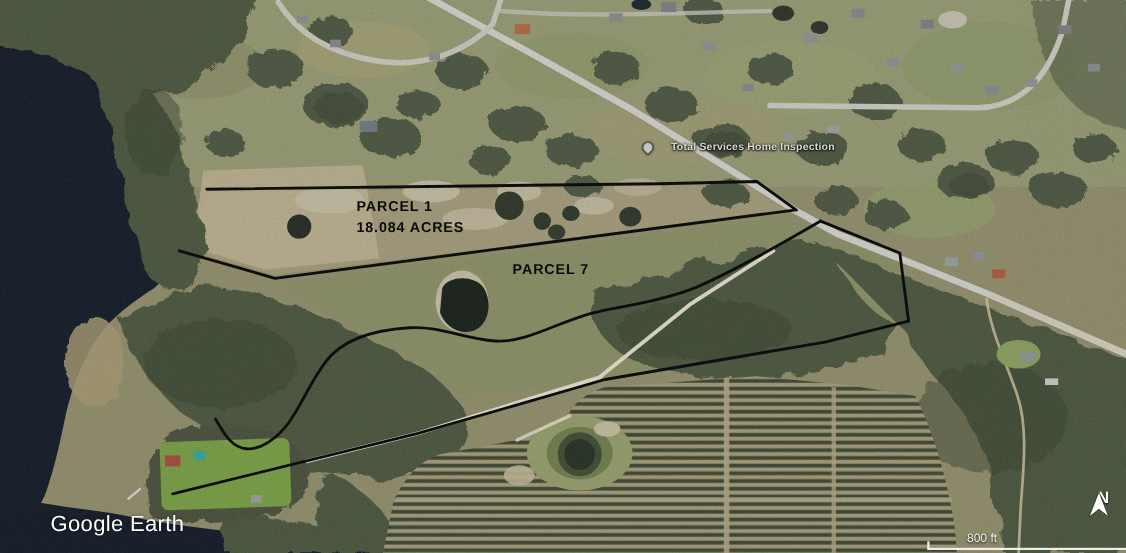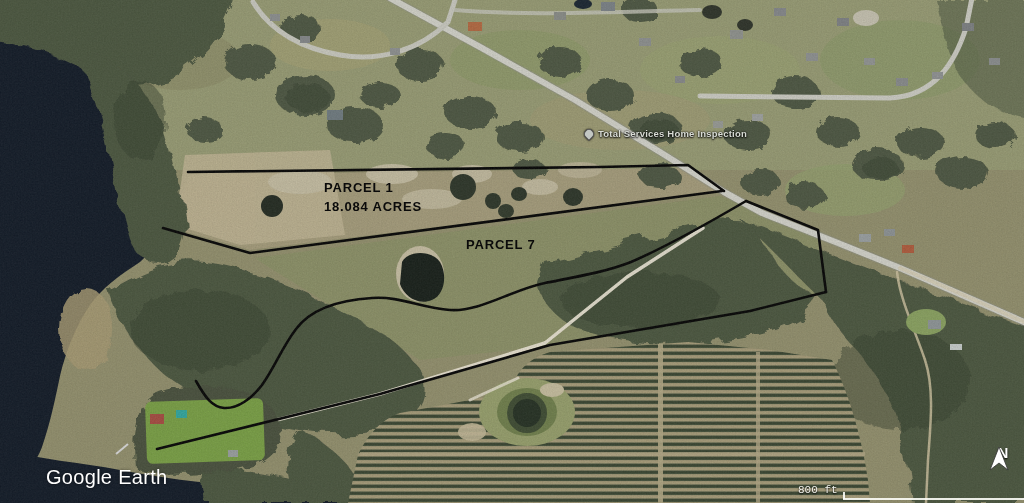--- a/index.html
+++ b/index.html
@@ -2,21 +2,21 @@
 <html><head>
 <meta charset="utf-8">
 <style>
   html,body{margin:0;padding:0;background:#000;}
   .stage{position:relative;width:1024px;height:503px;overflow:hidden;
          font-family:"Liberation Sans",sans-serif;background:#8f8c6d;}
   .stage svg{position:absolute;left:0;top:0;display:block;}
   .overlay{position:absolute;z-index:5;}
   .parcel-label{color:#0a0a0a;font-weight:700;font-size:13px;letter-spacing:.8px;
                 line-height:19px;white-space:nowrap;}
-  .poi-label{display:flex;align-items:center;gap:4px;}
+  .poi-label{display:flex;align-items:center;gap:16px;}
   .poi-pin{width:8px;height:8px;border-radius:50% 50% 50% 0;background:#c3c7c3;
            border:1px solid #555;transform:rotate(-45deg);box-shadow:0 0 2px #000;}
   .poi-text{font-size:9.5px;font-weight:700;color:#d9dcd5;letter-spacing:.2px;
             text-shadow:0 0 2px #000,0 1px 2px #000;white-space:nowrap;}
   .watermark{color:#ffffff;font-size:20px;font-weight:500;letter-spacing:.3px;
              text-shadow:0 0 3px rgba(0,0,0,.55);margin-left:37px;}
   .scale-text{font-size:11px;color:#f2f2ec;text-shadow:0 1px 2px #000;}
   .scale-line{position:absolute;background:#fdfdf8;opacity:.9;}
   .north{display:flex;flex-direction:column;align-items:center;width:30px;}
   .north-n{color:#fff;font-size:15px;font-weight:700;margin-top:-2px;
@@ -251,17 +251,17 @@
 
   <div class="overlay watermark" style="left:9px;top:466px;">Google Earth</div>
 
   <div class="overlay north" style="left:988px;top:446px;">
     <svg width="22" height="26" viewBox="0 0 22 26">
       <polygon points="11,1 20,24 11,17 2,24" fill="#ffffff" stroke="#333" stroke-width=".8"></polygon>
     </svg>
     <div class="north-n">N</div>
   </div>
 
-  <div class="overlay scale-text" style="left:798px;top:484px;font-family:Liberation Mono, monospace;">800 ft</div>
+  <div class="overlay scale-text" style="left:879px;top:484px;">800 ft</div>
   <div class="scale-line overlay" style="left:843px;top:498px;width:181px;height:2px;"></div>
   <div class="scale-line overlay" style="left:843px;top:492px;width:2px;height:7px;"></div>
 
 </div>
 
 </body></html>

